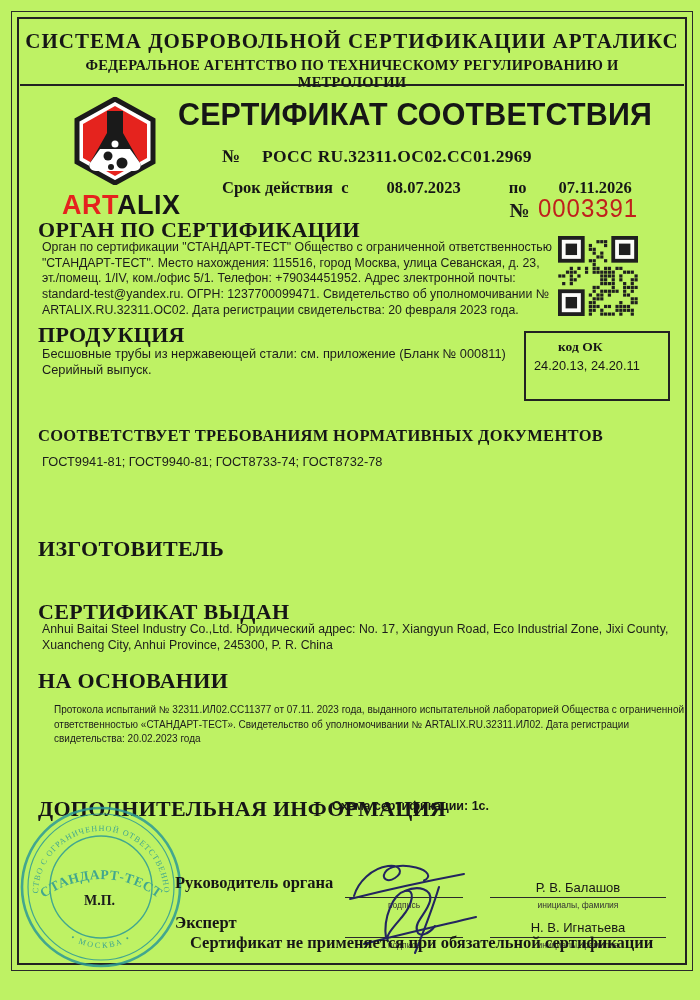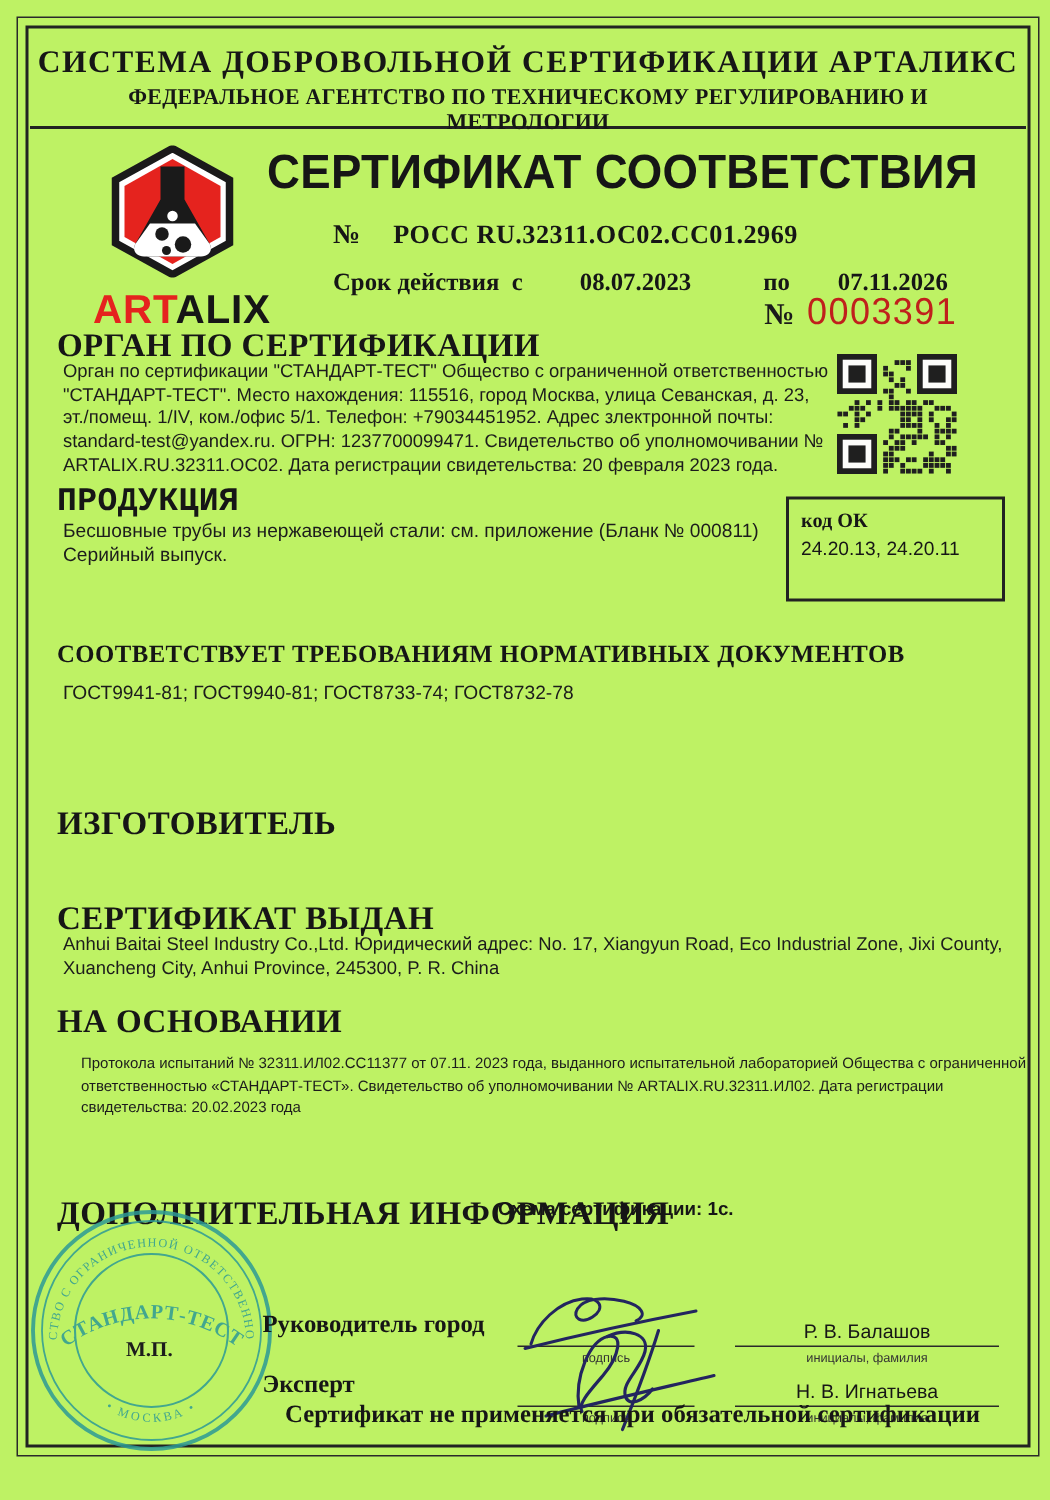--- a/index.html
+++ b/index.html
@@ -22,21 +22,21 @@
   .validity .from { margin-left:38px; }
   .validity .po { margin-left:48px; }
   .validity .to { margin-left:32px; }
   .blanknum { position:absolute; right:58px; top:194px; display:flex; align-items:baseline; }
   .blanknum .nosign { font-family:"Liberation Serif", serif; font-weight:bold; font-size:20px; color:#1a1a1a; }
   .blanknum .val { margin-left:8px; font-size:25px; color:#c0201c; letter-spacing:1px; transform:scaleX(0.96); transform-origin:left; }
   .sec-heading { position:absolute; font-family:"Liberation Serif", serif; font-weight:bold; font-size:22px; letter-spacing:0.3px; white-space:nowrap; }
   .body-text { position:absolute; font-size:12.3px; line-height:1.28; color:#1c1c1c; }
   .prewrap { white-space:pre-line; }
   .side-box { position:absolute; left:524px; width:146px; border:2px solid #222; padding:6px 8px 4px 8px; background:transparent; }
-  .side-box .box-label { font-family:"Liberation Serif", serif; font-weight:bold; font-size:13.5px; }
+  .side-box .box-label { font-family:"Liberation Serif", serif; font-weight:bold; font-size:13.5px;margin-left:24px; }
   .side-box .box-codes { margin-top:3px; font-size:12.8px; line-height:1.24; }
   .qr-wrap { position:absolute; left:558px; top:236px; width:80px; height:80px; }
   .scheme { position:absolute; left:332px; top:799px; font-size:12.5px; font-weight:bold; }
   .stamp-wrap { position:absolute; left:16px; top:802px; width:170px; height:170px; opacity:0.85; }
   .mp-text { position:absolute; left:84px; top:893px; font-family:"Liberation Serif", serif; font-weight:bold; font-size:14px; color:#1c1c1c; }
   .sig-label { position:absolute; left:175px; font-family:"Liberation Serif", serif; font-weight:bold; font-size:16.5px; white-space:nowrap; }
   .sig-line { position:absolute; left:345px; width:118px; border-bottom:1.5px solid #2a2a2a; }
   .name-line { position:absolute; left:490px; width:176px; border-bottom:1.5px solid #2a2a2a; text-align:center; font-size:13px; }
   .under-caption { position:absolute; text-align:center; font-size:8.5px; color:#333; }
   .sig-ink { position:absolute; pointer-events:none; }
@@ -217,21 +217,21 @@
           <rect x="53.33333333333333" y="0" width="26.666666666666664" height="26.666666666666664"></rect>
           <rect x="57.14285714285714" y="3.8095238095238093" width="19.047619047619047" height="19.047619047619047" fill="#fcfcfa"></rect>
           <rect x="60.95238095238095" y="7.619047619047619" width="11.428571428571427" height="11.428571428571427" fill="#1f1f1f"></rect>
           <rect x="0" y="53.33333333333333" width="26.666666666666664" height="26.666666666666664"></rect>
           <rect x="3.8095238095238093" y="57.14285714285714" width="19.047619047619047" height="19.047619047619047" fill="#fcfcfa"></rect>
           <rect x="7.619047619047619" y="60.95238095238095" width="11.428571428571427" height="11.428571428571427" fill="#1f1f1f"></rect>
         </g>
       </svg>
   </div>
 
-  <div class="sec-heading" style="left:38px; top:322px;font-family:Liberation Mono, monospace;">ПРОДУКЦИЯ</div>
+  <div class="sec-heading" style="left:38px; top:322px;">ПРОДУКЦИЯ</div>
   <div class="body-text prewrap" style="left:42px; top:346px; width:475px; font-size:12.8px;">Бесшовные трубы из нержавеющей стали: см. приложение (Бланк № 000811)
 Серийный выпуск.</div>
 
   <div class="side-box" style="top:331px; height:70px;">
     <div class="box-label">код ОК</div>
     <div class="box-codes">24.20.13, 24.20.11</div>
   </div>
 
   <div class="sec-heading" style="left:38px; top:426px; font-size:16.5px;">СООТВЕТСТВУЕТ ТРЕБОВАНИЯМ НОРМАТИВНЫХ ДОКУМЕНТОВ</div>
   <div class="body-text" style="left:42px; top:454px; width:470px; font-size:12.8px;">ГОСТ9941-81; ГОСТ9940-81; ГОСТ8733-74; ГОСТ8732-78</div>
@@ -264,21 +264,21 @@
       <text font-family="Liberation Serif, serif" font-size="8.2" fill="#2d9a96" letter-spacing="2">
         <textPath href="#arcBottom" startOffset="50%" text-anchor="middle">• МОСКВА •</textPath>
       </text>
       <text font-family="Liberation Serif, serif" font-size="13.5" font-weight="bold" fill="#2d9a96" letter-spacing="0.5">
         <textPath href="#arcMid" startOffset="50%" text-anchor="middle">«СТАНДАРТ-ТЕСТ»</textPath>
       </text>
     </svg>
   </div>
   <div class="mp-text">М.П.</div>
 
-  <div class="sig-label" style="top:873px;">Руководитель город</div>
+  <div class="sig-label" style="top:873px;">Руководитель органа</div>
   <div class="sig-line" style="top:862px; height:36px;"></div>
   <svg class="sig-ink" style="left:348px; top:858px;" width="120" height="44" viewBox="0 0 120 44">
     <g fill="none" stroke="#23255f" stroke-width="2" stroke-linecap="round">
       <path d="M6,38 C10,24 24,10 40,8 C52,6.5 56,14 47,20 C40,24.5 33,21 37,14.5 C41,8 54,6 68,9.5 C80,12.5 84,19 76,22.5"></path>
       <path d="M2,41 C34,33 74,24 116,16"></path>
     </g>
   </svg>
   <div class="under-caption" style="left:345px; width:118px; top:900px;">подпись</div>
   <div class="name-line" style="top:862px; height:36px;">
       <span style="position:absolute; left:0; right:0; bottom:2px;">Р. В. Балашов</span>

